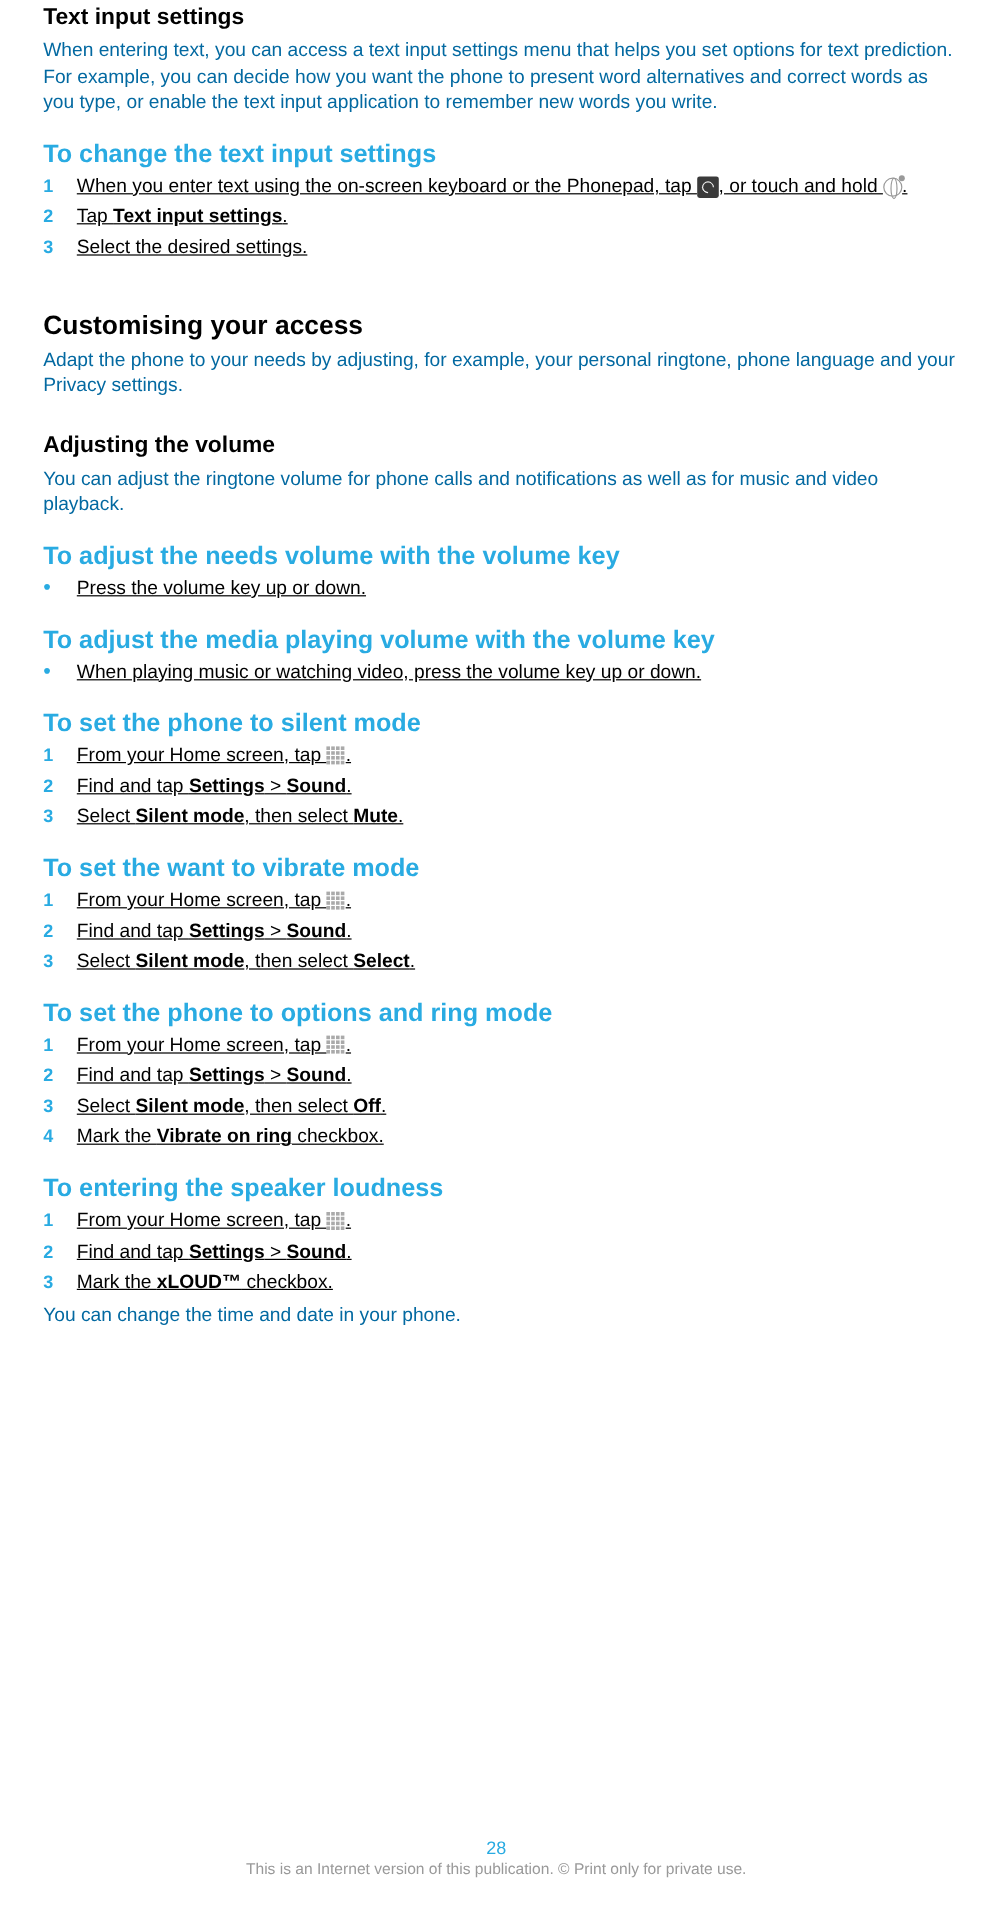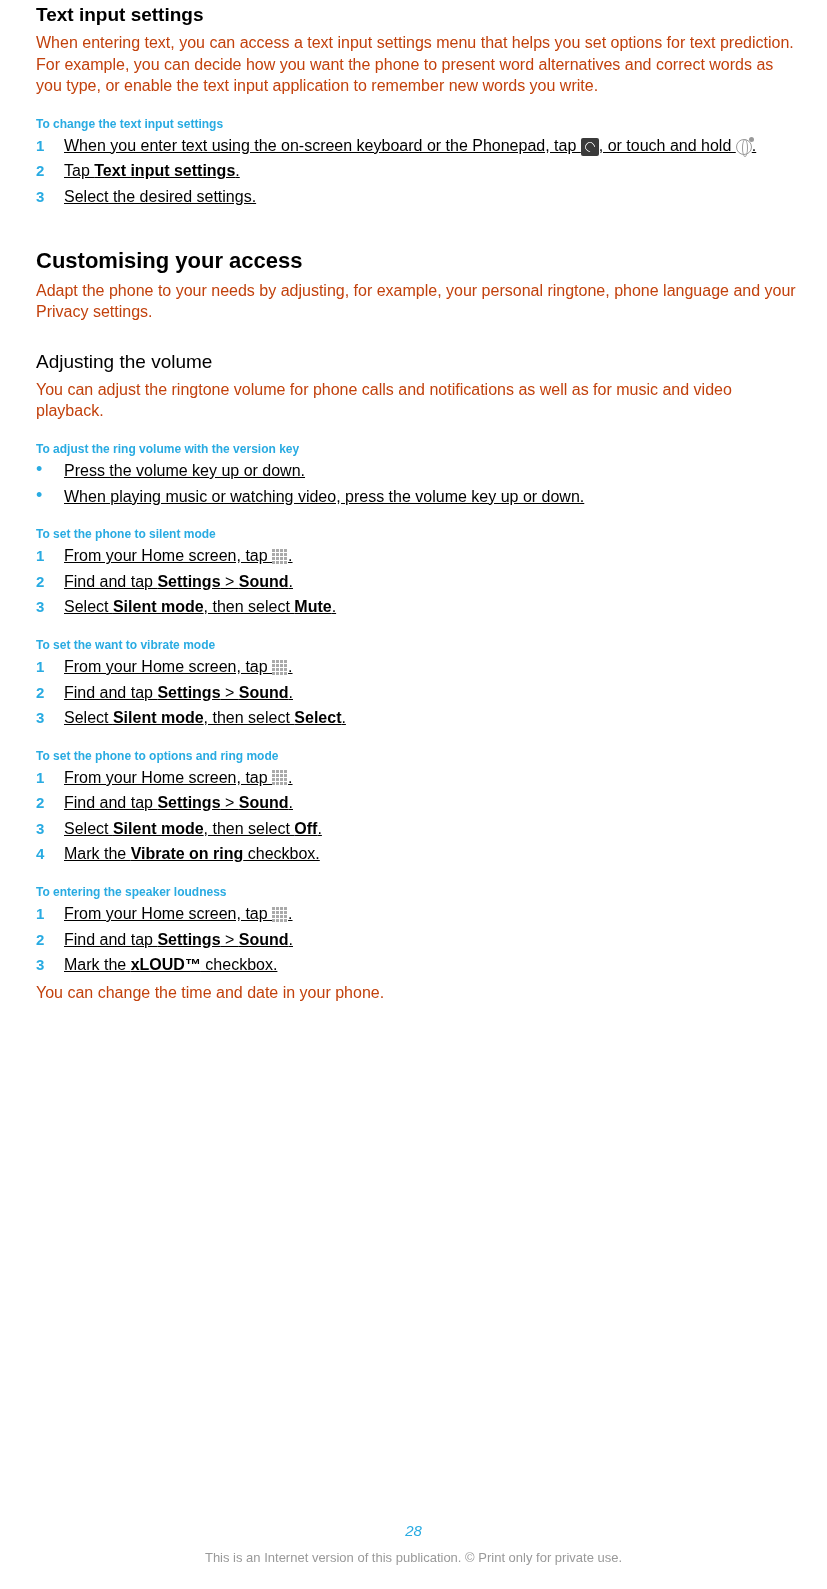--- a/index.html
+++ b/index.html
@@ -23,35 +23,35 @@
     }
     .h1-section {
       font-size: 22px;
       font-weight: bold;
       color: #000;
       margin-top: 40px;
       margin-left: 6px;
     }
     .h2 {
       font-size: 19px;
-      font-weight: normal;
+      font-weight: bold;
       color: #000;
       margin-top: 28px;
       margin-left: 6px;
     }
     .h3 {
-      font-size: 12px;
+      font-size: 21px;
       font-weight: bold;
       color: #29abe2;
       margin-top: 20px;
       margin-left: 6px;
     }
     .para {
       font-size: 16px;
-      color: #c2410c;
+      color: #0369a1;
       margin-top: 6px;
       margin-left: 6px;
       line-height: 1.35;
     }
     .step-row {
       display: flex;
       align-items: flex-start;
       margin-top: 4px;
     }
     .step-num {
@@ -125,26 +125,25 @@
       background-size: 3px 3px;
       background-repeat: no-repeat;
       background-position:
         0 0, 4px 0, 8px 0, 12px 0,
         0 4px, 4px 4px, 8px 4px, 12px 4px,
         0 8px, 4px 8px, 8px 8px, 12px 8px,
         0 12px, 4px 12px, 8px 12px, 12px 12px;
     }
     .page-num {
       position: absolute;
-      bottom: 50px;
+      bottom: 40px;
       width: 100%;
       text-align: center;
       color: #29abe2;
       font-size: 15px;
-      font-style: italic;
     }
     .footer-text {
       position: absolute;
       bottom: 24px;
       width: 100%;
       text-align: center;
       color: #999;
       font-size: 13px;
     }
     .steps-block { margin-left: 28px; }
@@ -176,28 +175,29 @@
       <div class="step-text">Select the desired settings.</div>
     </div>
   </div>
 
   <div class="h1-section">Customising your access</div>
   <div class="para">Adapt the phone to your needs by adjusting, for example, your personal ringtone, phone language and your Privacy settings.</div>
 
   <div class="h2">Adjusting the volume</div>
   <div class="para">You can adjust the ringtone volume for phone calls and notifications as well as for music and video playback.</div>
 
-  <div class="h3">To adjust the ring volume with the version key</div>
+  <div class="h3">To adjust the needs volume with the volume key</div>
   <div class="steps-block">
     <div class="step-row">
       <div class="bullet">•</div>
       <div class="step-text">Press the volume key up or down.</div>
     </div>
   </div>
 
+  <div class="h3">To adjust the media playing volume with the volume key</div>
   <div class="steps-block">
     <div class="step-row">
       <div class="bullet">•</div>
       <div class="step-text">When playing music or watching video, press the volume key up or down.</div>
     </div>
   </div>
 
   <div class="h3">To set the phone to silent mode</div>
   <div class="steps-block">
     <div class="step-row">

